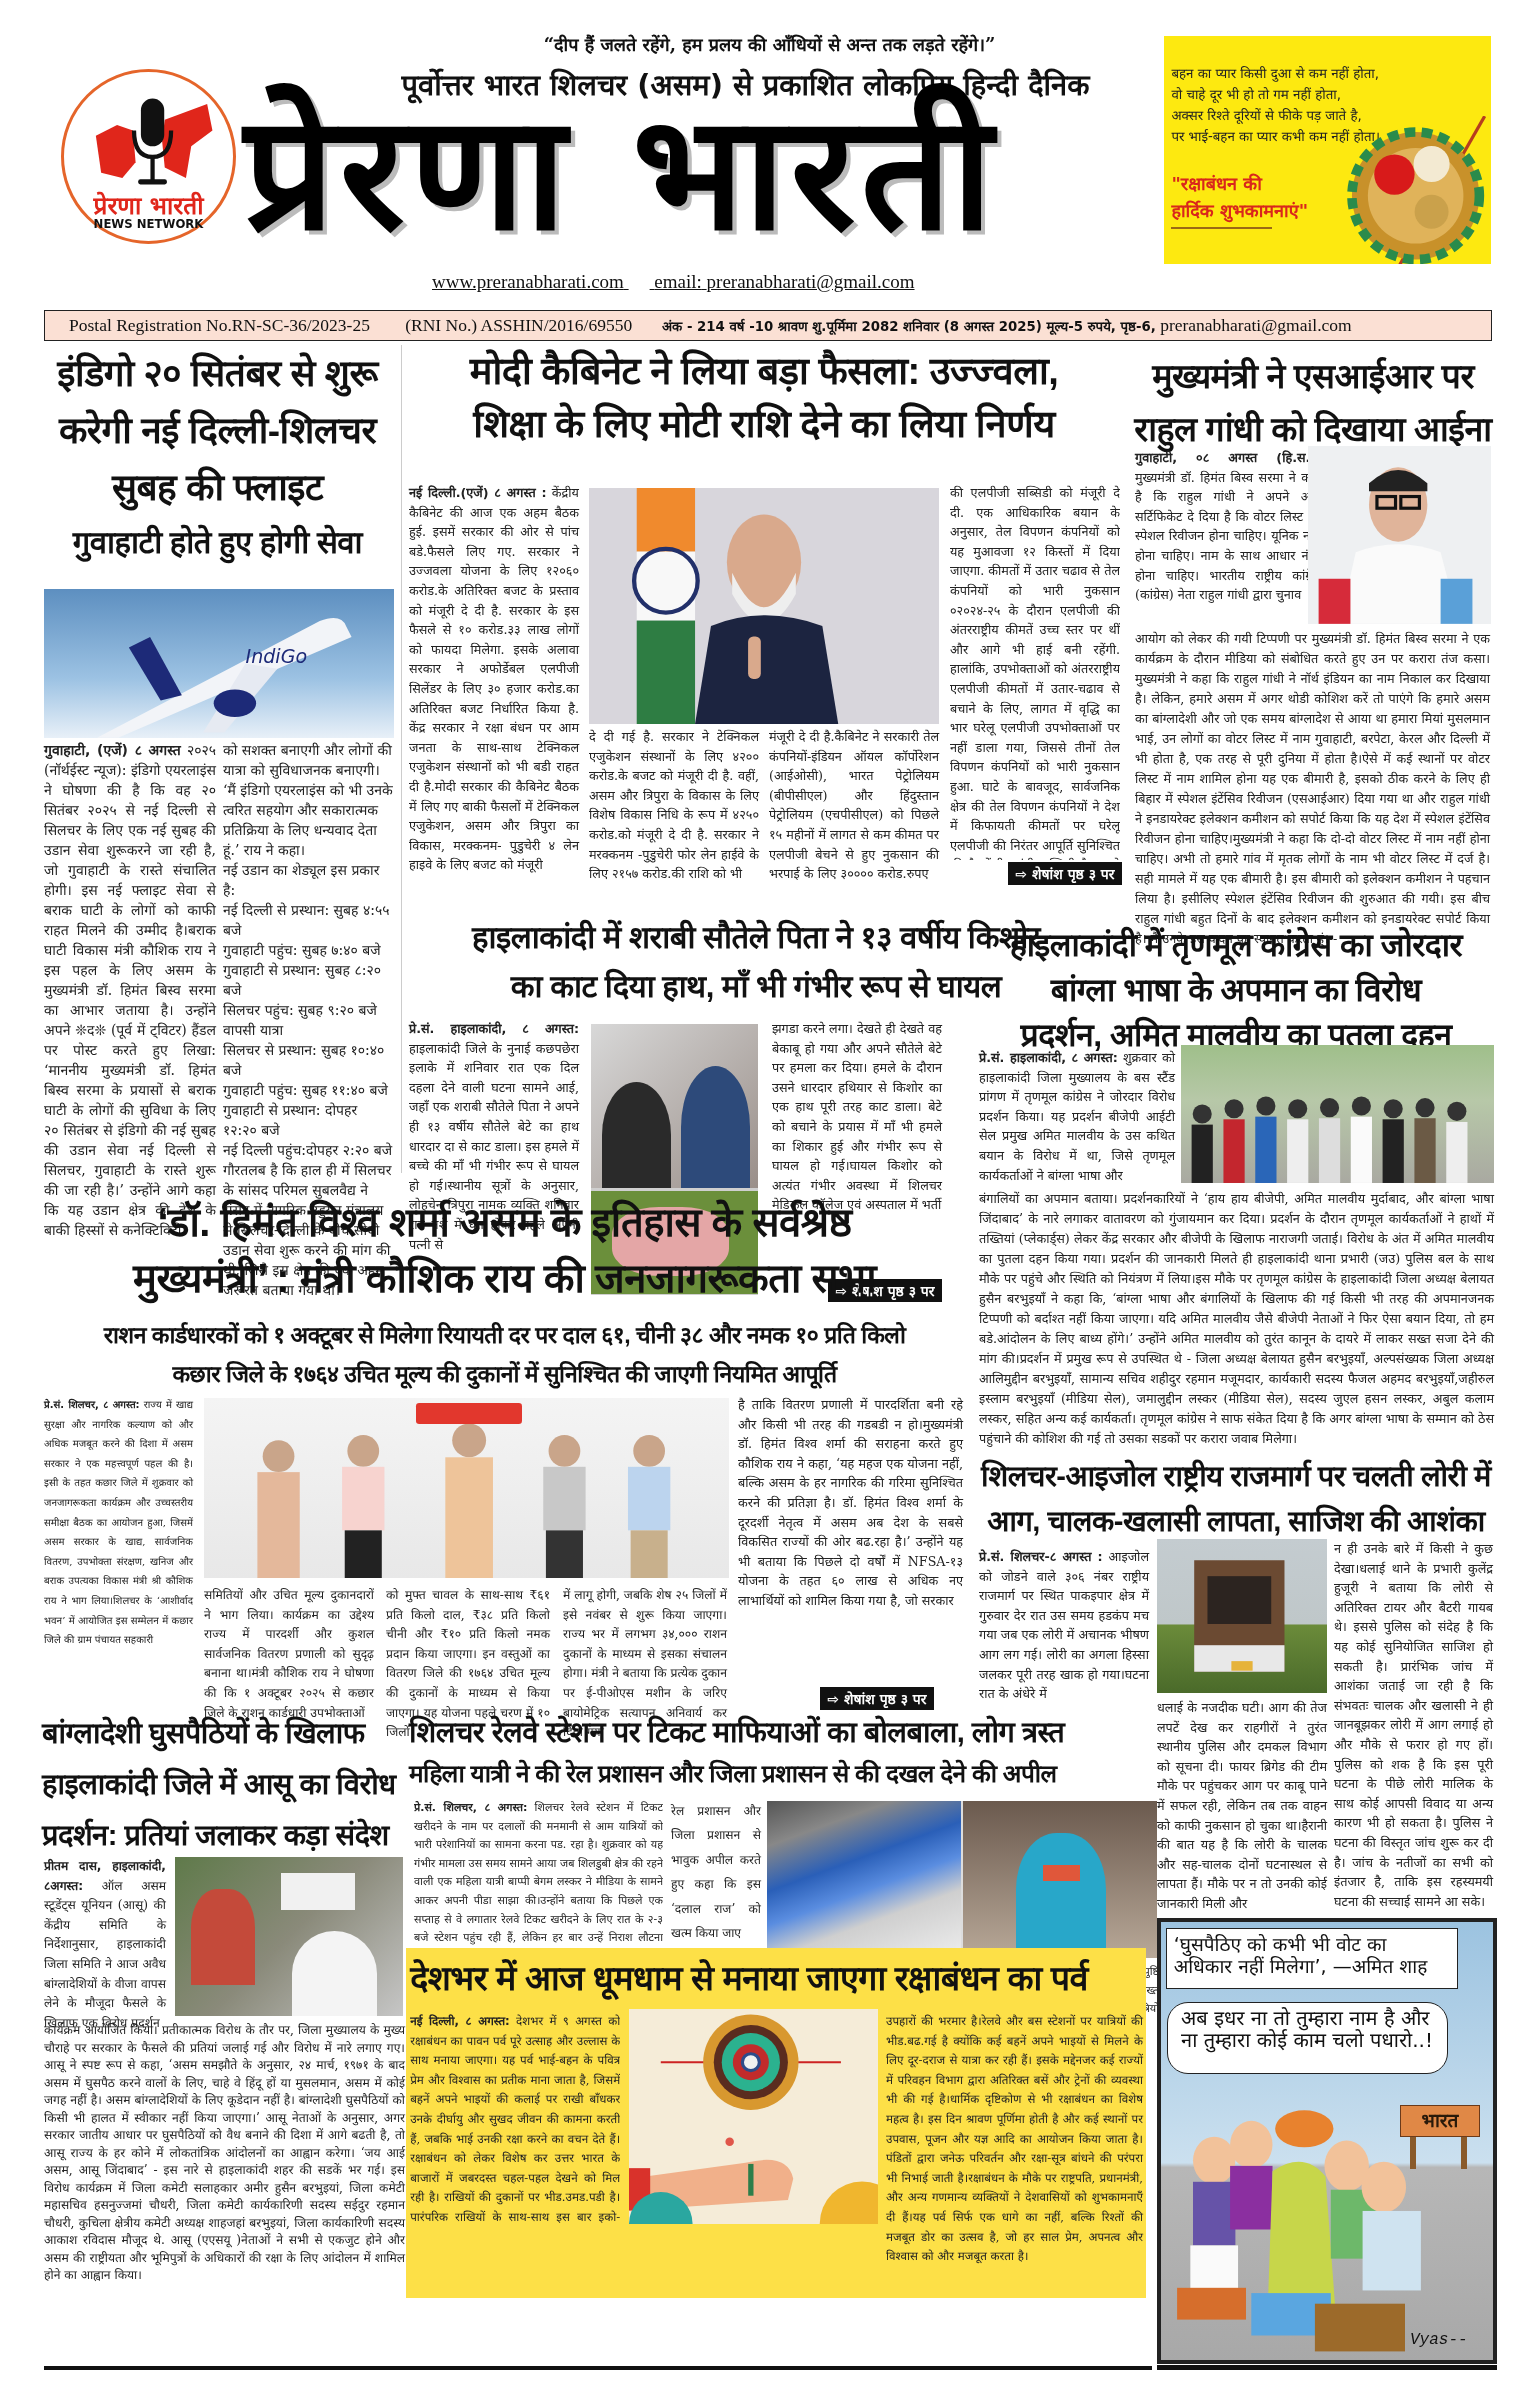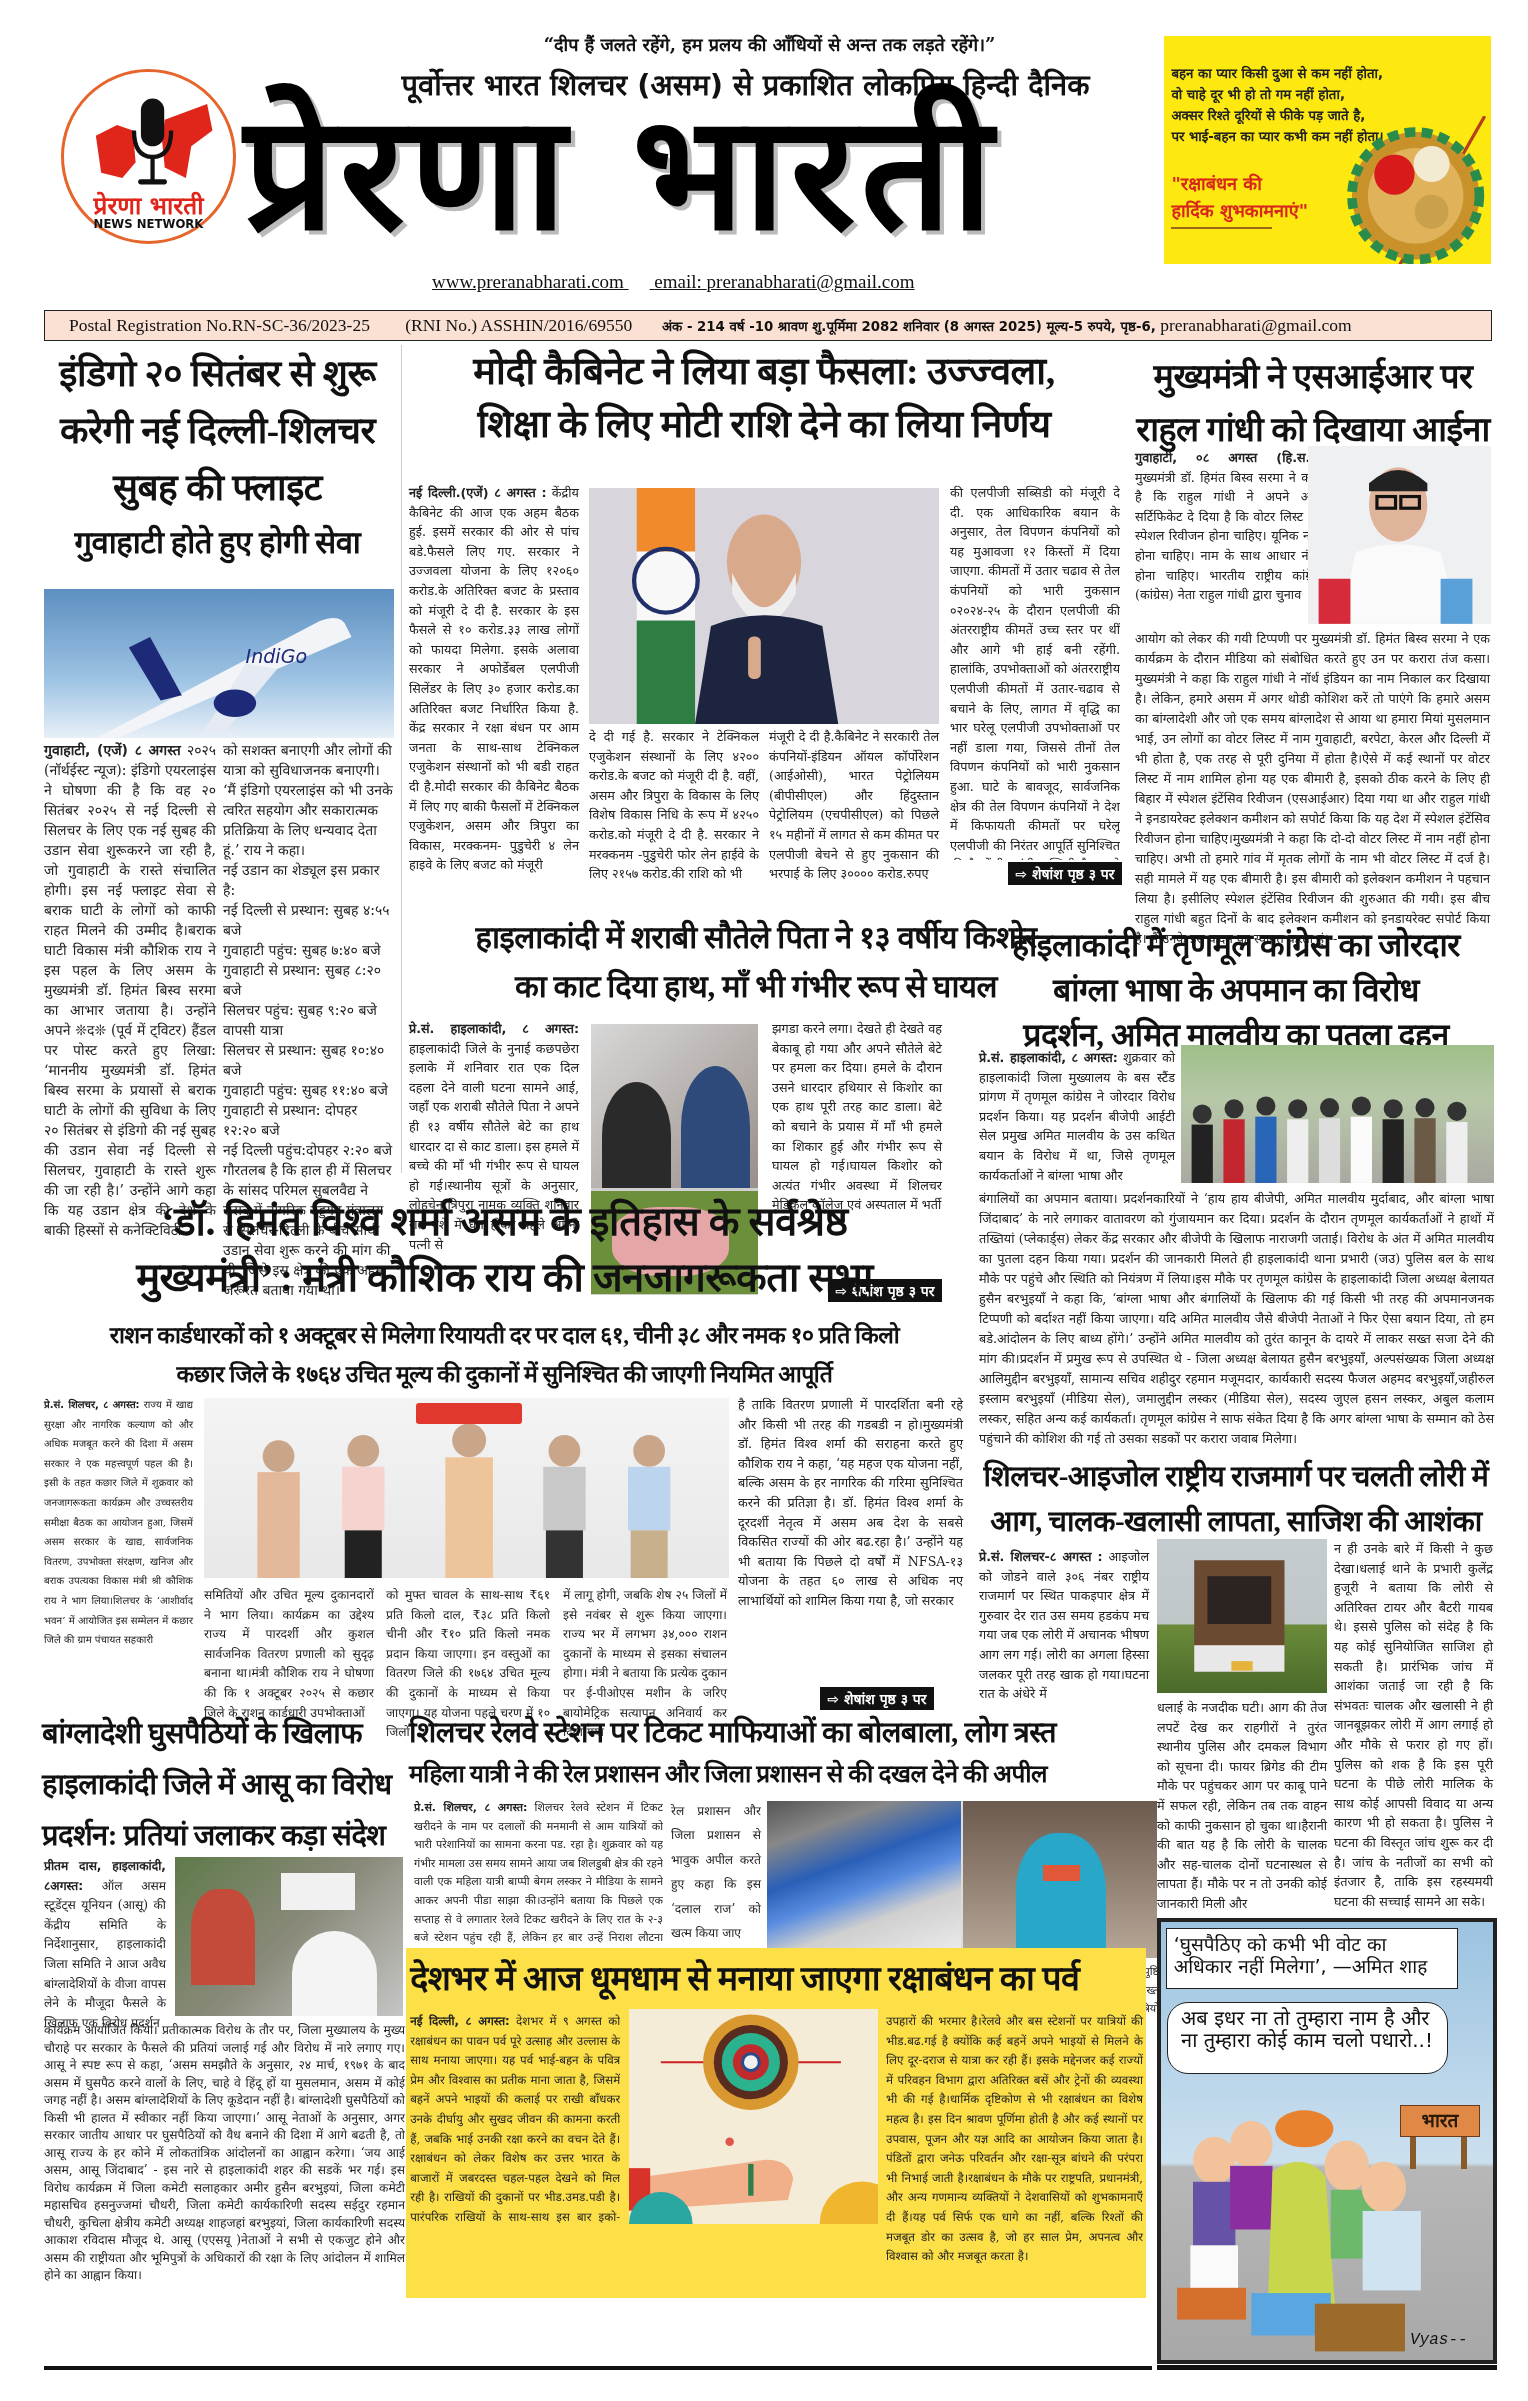--- a/index.html
+++ b/index.html
@@ -1,19 +1,19 @@
 <!DOCTYPE html>
 <html style="font-size:8.5px"><head>
 <meta charset="utf-8">
 <style>
 *{box-sizing:border-box;margin:0;padding:0}
 html,body{background:#fff}
 body{width:1528px;height:2401px;position:relative;overflow:hidden;font-family:"DejaVu Sans","Liberation Sans",sans-serif;color:#111}
 .abs{position:absolute}
-.head{font-family:Liberation Serif, serif;font-weight:bold;color:#111;line-height:1.15;letter-spacing:-0.5px}
+.head{font-family:Liberation Sans, sans-serif;font-weight:bold;color:#111;line-height:1.15;letter-spacing:-0.5px}
 .body{font-family:"DejaVu Serif","Liberation Serif",serif;font-size:14px;line-height:20px;color:#222;text-align:justify}
 .body b{font-family:"DejaVu Sans","Liberation Sans",sans-serif}
 .photo{position:absolute;overflow:hidden}
 .cont{display:inline-block;background:#111;color:#fff;font-weight:bold;font-size:14px;padding:2.1px 7.4px;font-family:"DejaVu Sans",sans-serif}
 .rule{position:absolute;background:#111}
 .center{text-align:center}
 </style>
 </head>
 <body>
 
@@ -38,21 +38,21 @@
   <div class="abs" style="left:244px;top:90px;width:902px;font-size:159px;font-weight:bold;line-height:1.05;color:#000;text-shadow:4.2px 4.2px 0 #bbb;letter-spacing:5.3px">प्रेरणा भारती</div>
 
   <div class="abs" style="left:432px;top:271px;font-family:'Liberation Serif',serif;font-size:19px;color:#111;text-decoration:underline">
     <span>www.preranabharati.com</span>
     <span style="display:inline-block;width:21px"></span>
     <span>email:</span>
     <span>preranabharati@gmail.com</span>
   </div>
 
   <div class="abs" style="left:1164px;top:36px;width:327px;height:228px;background:#fde910;overflow:hidden">
-    <div class="abs" style="left:7.4px;top:26.5px;width:244px;font-size:13.3px;font-weight:bold;line-height:21px;color:#222">
+    <div class="abs" style="left:7.4px;top:26.5px;width:244px;font-size:13.3px;font-weight:normal;line-height:21px;color:#222">
       <div>बहन का प्यार किसी दुआ से कम नहीं होता,</div>
       <div>वो चाहे दूर भी हो तो गम नहीं होता,</div>
       <div>अक्सर रिश्ते दूरियों से फीके पड़ जाते है,</div>
       <div>पर भाई-बहन का प्यार कभी कम नहीं होता।</div>
     </div>
     <div class="abs" style="left:7.4px;top:135px;font-size:18px;font-weight:bold;line-height:26.5px;color:#d9261c">
       <div>"रक्षाबंधन की</div>
       <div>हार्दिक शुभकामनाएं"</div>
     </div>
     <div class="abs" style="left:7.4px;top:191px;width:101px;height:1.6px;background:#9b6a14"></div>

